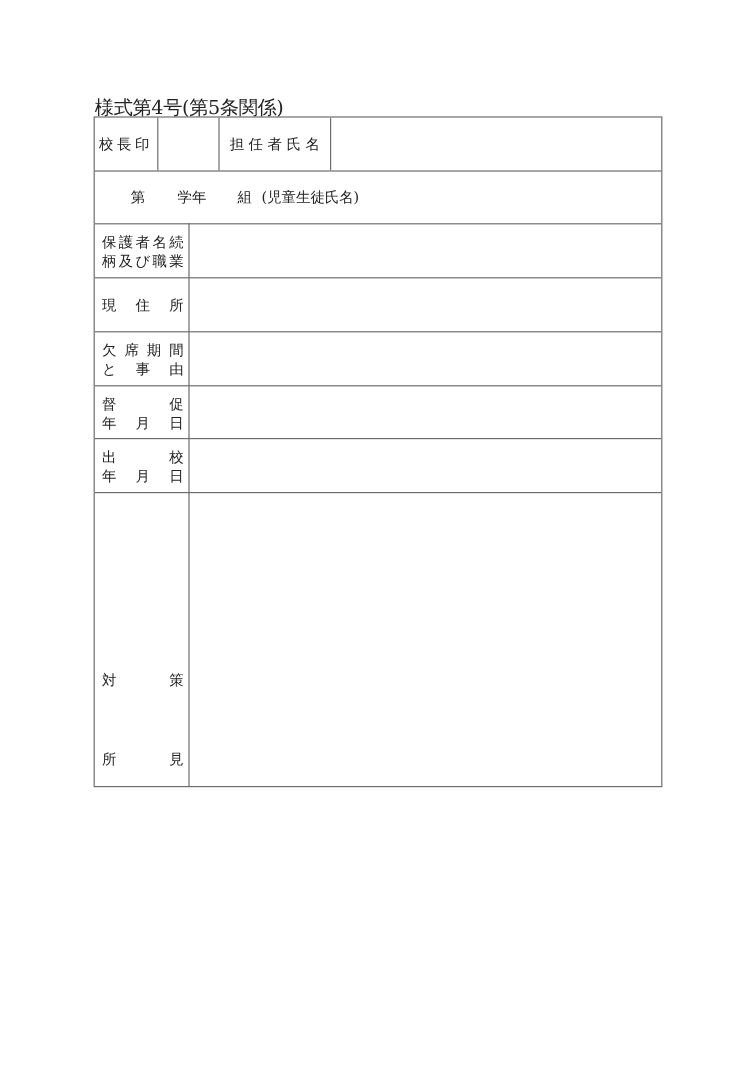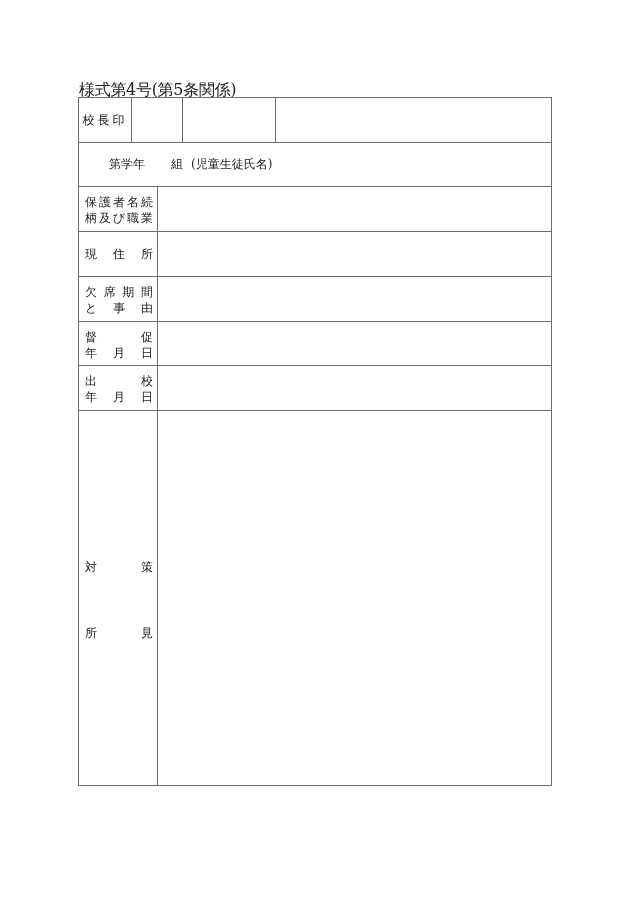--- a/index.html
+++ b/index.html
@@ -1,19 +1,19 @@
 <!DOCTYPE html>
 <html><head>
 <meta charset="utf-8">
 <style>
   html, body { margin:0; padding:0; background:#ffffff; }
   body { width:630px; height:903px; position:relative; overflow:hidden;
          font-family:"DejaVu Serif","Liberation Serif",serif; color:#222; }
   .caption { position:absolute; left:79px; top:80px; font-size:16px; letter-spacing:-0.3px; }
-  .frame { position:absolute; left:78px; top:97px; width:474px; height:689px;
+  .frame { position:absolute; left:78px; top:97px; width:474px; height:559px;
            border:1px solid #6e6e6e; box-sizing:border-box; }
   .hline { position:absolute; left:0; right:0; height:0; border-top:1px solid #6e6e6e; }
   .vline { position:absolute; width:0; border-left:1px solid #6e6e6e; }
   .cell { position:absolute; box-sizing:border-box; font-size:12px; }
   .lbl { display:flex; justify-content:space-between; line-height:16px; }
   .input-area { position:absolute; background:transparent; }
 </style>
 </head>
 <body>
 
@@ -30,25 +30,26 @@
   <div class="hline" style="top:312px;"></div>
 
   <div class="vline" style="left:52px; top:0; height:44px;"></div>
   <div class="vline" style="left:103px; top:0; height:44px;"></div>
   <div class="vline" style="left:196px; top:0; height:44px;"></div>
 
   <div class="vline" style="left:78px; top:88px; bottom:0;"></div>
 
   <div class="cell" style="left:0; top:0; width:52px; height:44px; display:flex; align-items:center; justify-content:center; letter-spacing:3px;">校長印</div>
   <div class="cell input-area" style="left:53px; top:0; width:50px; height:44px;"></div>
+  <div class="cell" style="left:104px; top:0; width:92px; height:44px; display:flex; align-items:center; justify-content:center; white-space:pre;">担 任 者 氏 名</div>
   <div class="cell input-area" style="left:197px; top:0; width:275px; height:44px;"></div>
 
   <div class="cell" style="left:0; top:45px; width:472px; height:43px; display:flex; align-items:center;">
     <span style="margin-left:30px;">第</span>
-    <span style="">学年</span>
+    <span style="margin-left:27px;">学年</span>
     <span style="margin-left:26px;">組</span>
     <span style="margin-left:8px;">(児童生徒氏名)</span>
   </div>
 
   <div class="cell" style="left:6px; top:96px; width:68px;">
     <div class="lbl">
       <span>保</span>
       <span>護</span>
       <span>者</span>
       <span>名</span>

